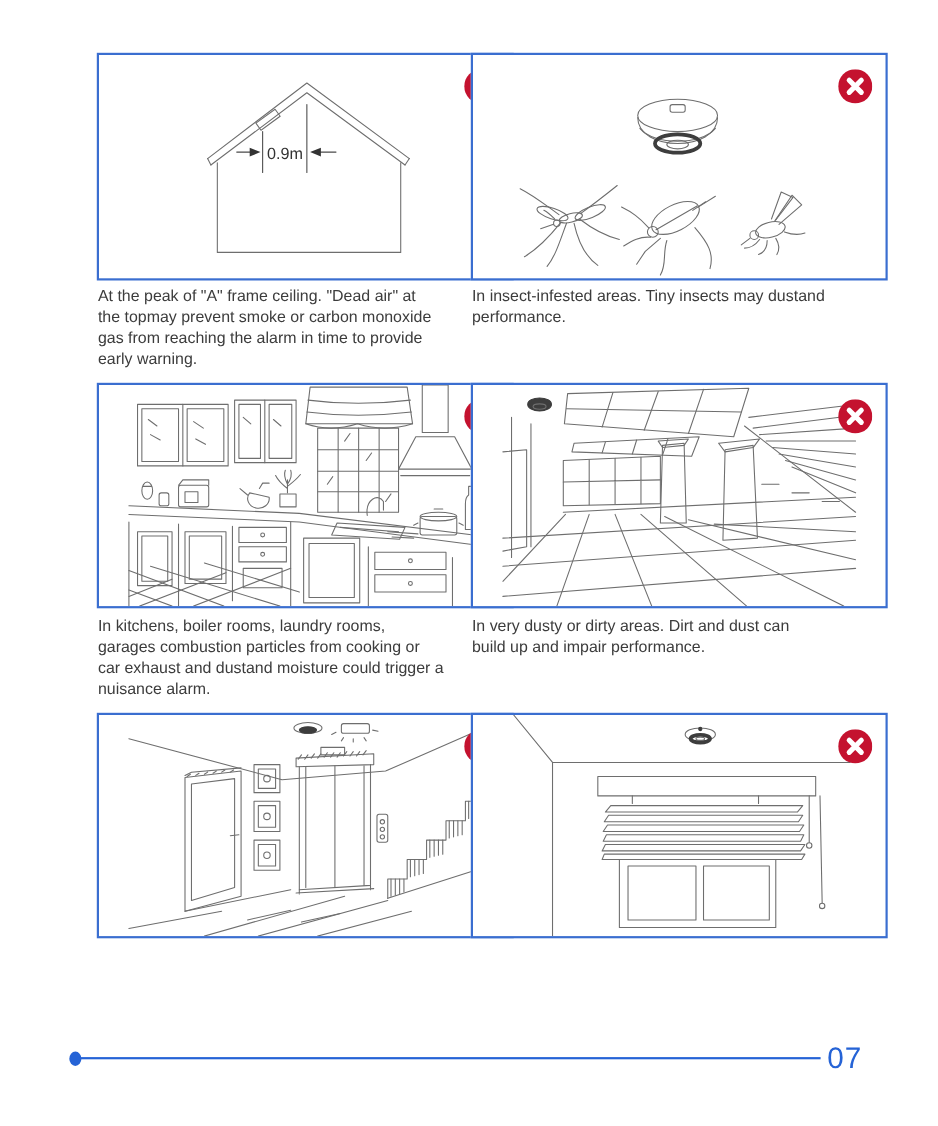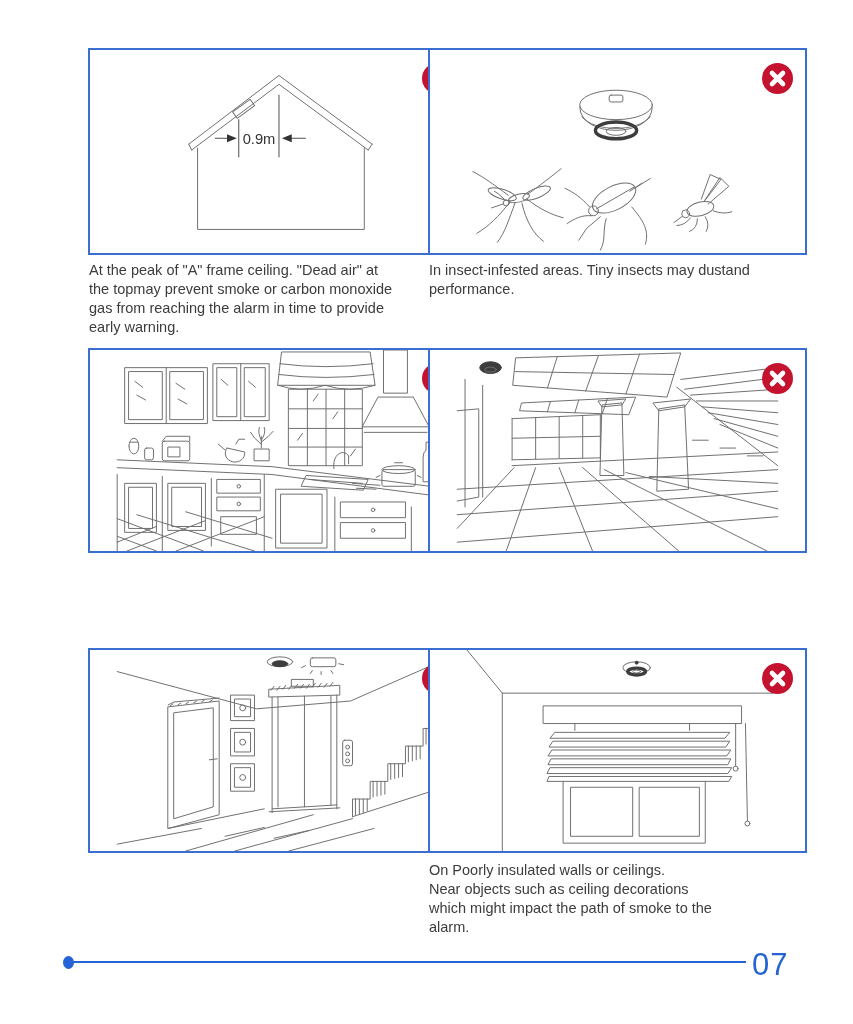--- a/index.html
+++ b/index.html
@@ -26,21 +26,21 @@
   svg.art .fdark{fill:#3d3d3d;stroke:#3d3d3d}
   svg.art text{fill:#333;stroke:none;font:15px "Liberation Sans",sans-serif}
   svg.art .arr{fill:#333;stroke:none}
   .badge{position:absolute;top:13px;right:12px;width:31px;height:31px}
   .caption{
     position:absolute;width:350px;color:var(--ink);
     font-size:14.5px;line-height:19px;white-space:pre-line;
   }
   .footer-dot{position:absolute;left:63px;top:956px;width:11px;height:13px;border-radius:50%;background:var(--accent)}
   .footer-line{position:absolute;left:70px;top:961px;width:676px;height:2px;background:var(--accent)}
-  .footer-page{position:absolute;left:752px;top:947px;color:var(--accent);font-size:31px;letter-spacing:1px}
+  .footer-page{position:absolute;left:752px;top:947px;color:var(--accent);font-size:27px;letter-spacing:1px}
 </style>
 </head>
 <body>
 
 <div class="page">
 
   <div class="panel" style="left:88px;top:48px;height:207px">
     <svg class="art" viewBox="0 0 327 207">
       <path d="M73 96 L165 26 L260 96"></path>
       <path d="M76 102 L165 35 L256 102"></path>
@@ -316,22 +316,24 @@
       <path d="M10 10 L21 21 M21 10 L10 21" stroke="#fff" stroke-width="4.6" stroke-linecap="round" fill="none"></path>
     </svg>
   </div>
 
   <div class="caption" style="left:89px;top:261px">At the peak of "A" frame ceiling. "Dead air" at
 the topmay prevent smoke or carbon monoxide
 gas from reaching the alarm in time to provide
 early warning.</div>
   <div class="caption" style="left:429px;top:261px">In insect-infested areas. Tiny insects may dustand
 performance.</div>
-  <div class="caption" style="left:429px;top:861px">On Poorly insulated walls or ceilings.
-Near objects such as ceiling decorations
-which might impact the path of smoke to the
-alarm.</div>
+  <div class="caption" style="left:89px;top:561px">In kitchens, boiler rooms, laundry rooms,
+garages combustion particles from cooking or
+car exhaust and dustand moisture could trigger a
+nuisance alarm.</div>
+  <div class="caption" style="left:429px;top:561px">In very dusty or dirty areas. Dirt and dust can
+build up and impair performance.</div>
 
   <div class="footer-dot"></div>
   <div class="footer-line"></div>
   <div class="footer-page">07</div>
 
 </div>
 
 </body></html>

